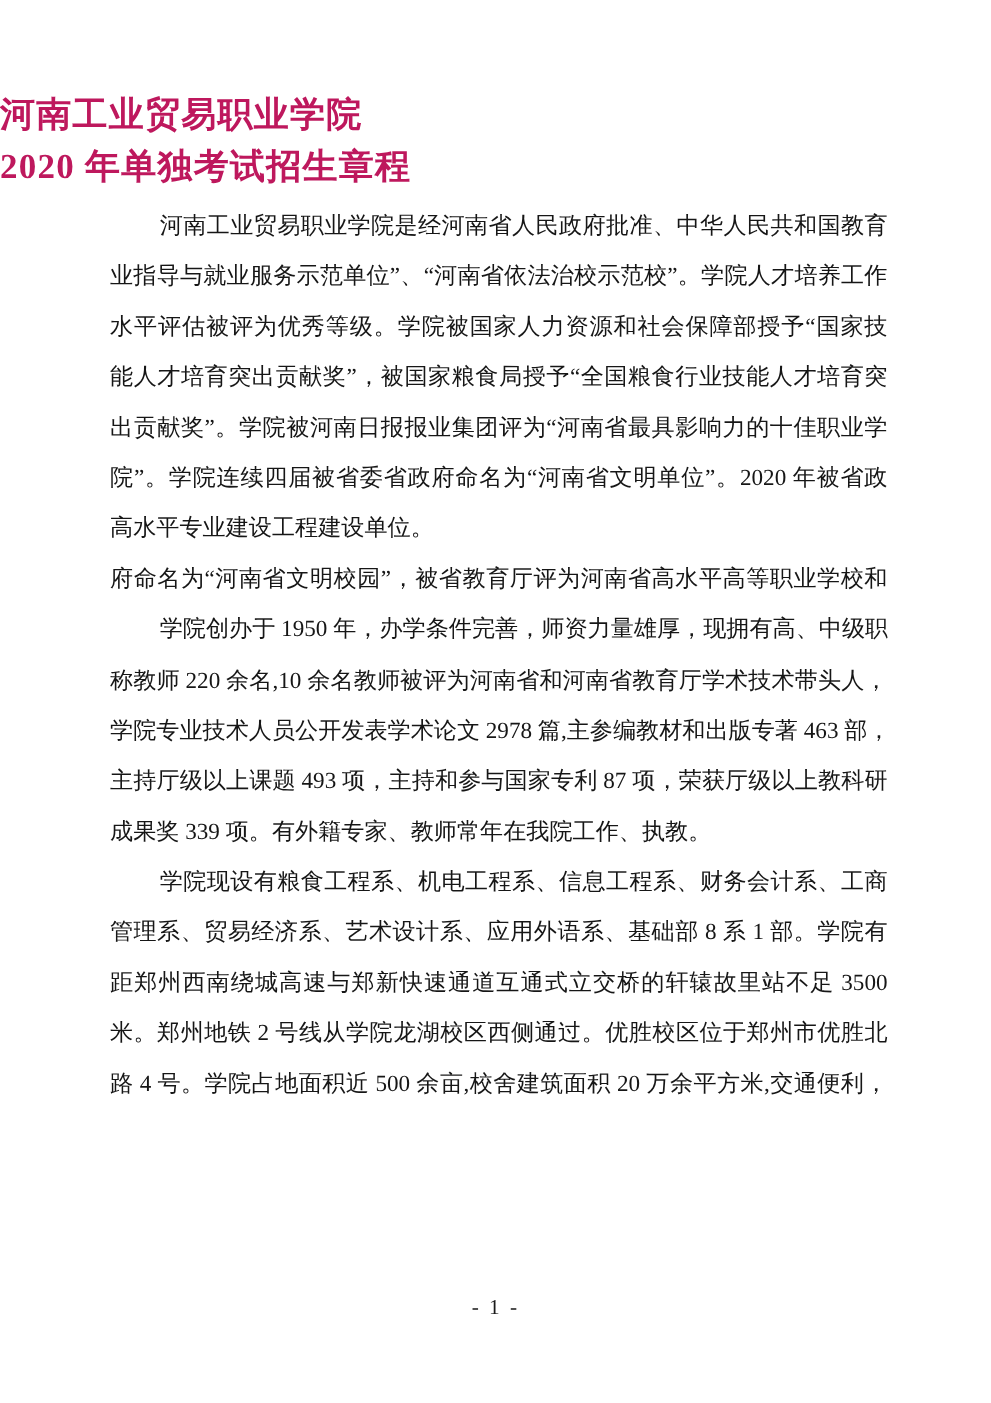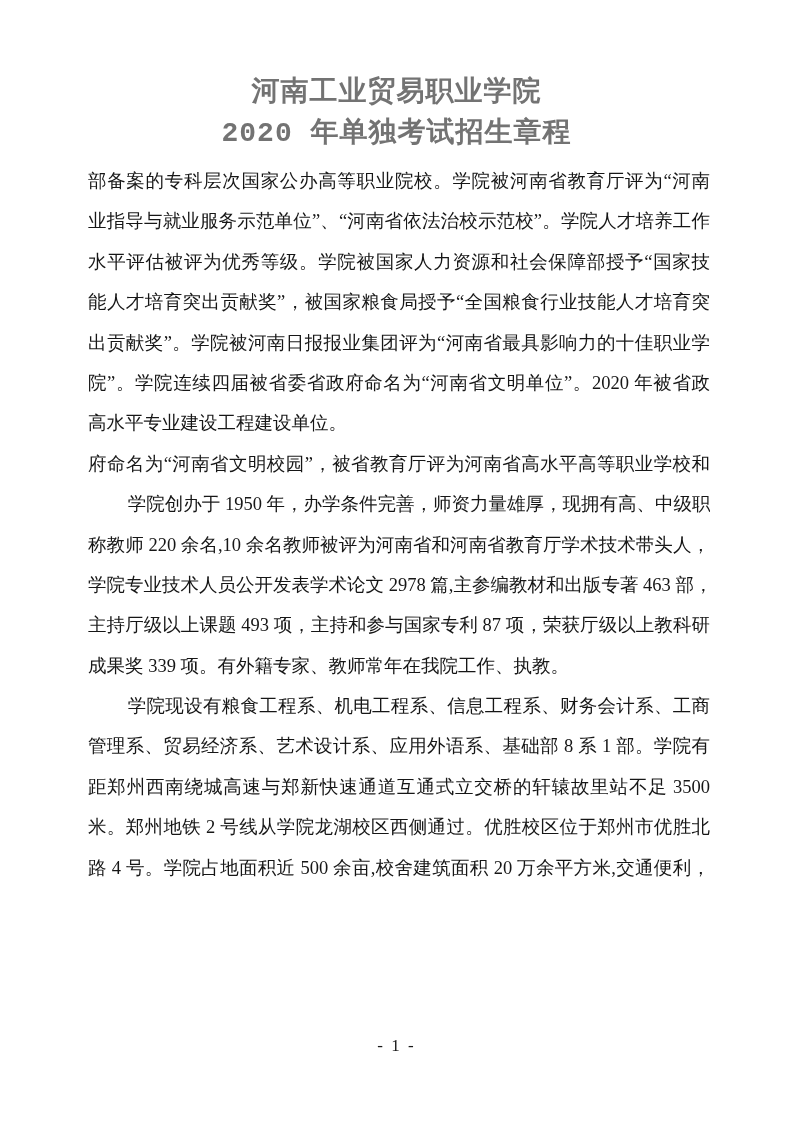--- a/index.html
+++ b/index.html
@@ -15,26 +15,25 @@
     overflow: hidden;
     font-family: "Liberation Serif", "DejaVu Serif", serif;
     color: #161616;
   }
   .doc-title {
     position: absolute;
     top: 72px;
     left: 0;
     width: 100%;
     margin: 0;
-    text-align: center;
-    font-family: Liberation Mono, monospace;
+    font-family: Liberation Serif, serif;
     font-weight: bold;
     font-size: 28px;
     line-height: 41px;
-    color: #737373;
+    color: #be185d;
     letter-spacing: 1px;
   }
   .title-line {
     display: block;
   }
   .doc-body {
     position: absolute;
     left: 88px;
     top: 161px;
     width: 622px;
@@ -77,21 +76,21 @@
 <div class="page">
 
   <h1 class="doc-title">
     <span class="title-line">河南工业贸易职业学院</span>
     <span class="title-line">2020 年单独考试招生章程</span>
   </h1>
 
   <div class="doc-body">
 
     <div class="para">
-      <div class="line">部备案的专科层次国家公办高等职业院校。学院被河南省教育厅评为“河南</div>
+      <div class="line indent">河南工业贸易职业学院是经河南省人民政府批准、中华人民共和国教育</div>
       <div class="line">业指导与就业服务示范单位”、“河南省依法治校示范校”。学院人才培养工作</div>
       <div class="line">水平评估被评为优秀等级。学院被国家人力资源和社会保障部授予“国家技</div>
       <div class="line">能人才培育突出贡献奖”，被国家粮食局授予“全国粮食行业技能人才培育突</div>
       <div class="line">出贡献奖”。学院被河南日报报业集团评为“河南省最具影响力的十佳职业学</div>
       <div class="line">院”。学院连续四届被省委省政府命名为“河南省文明单位”。2020 年被省政</div>
       <div class="line para-end">高水平专业建设工程建设单位。</div>
       <div class="line">府命名为“河南省文明校园”，被省教育厅评为河南省高水平高等职业学校和</div>
     </div>
 
     <div class="para">

